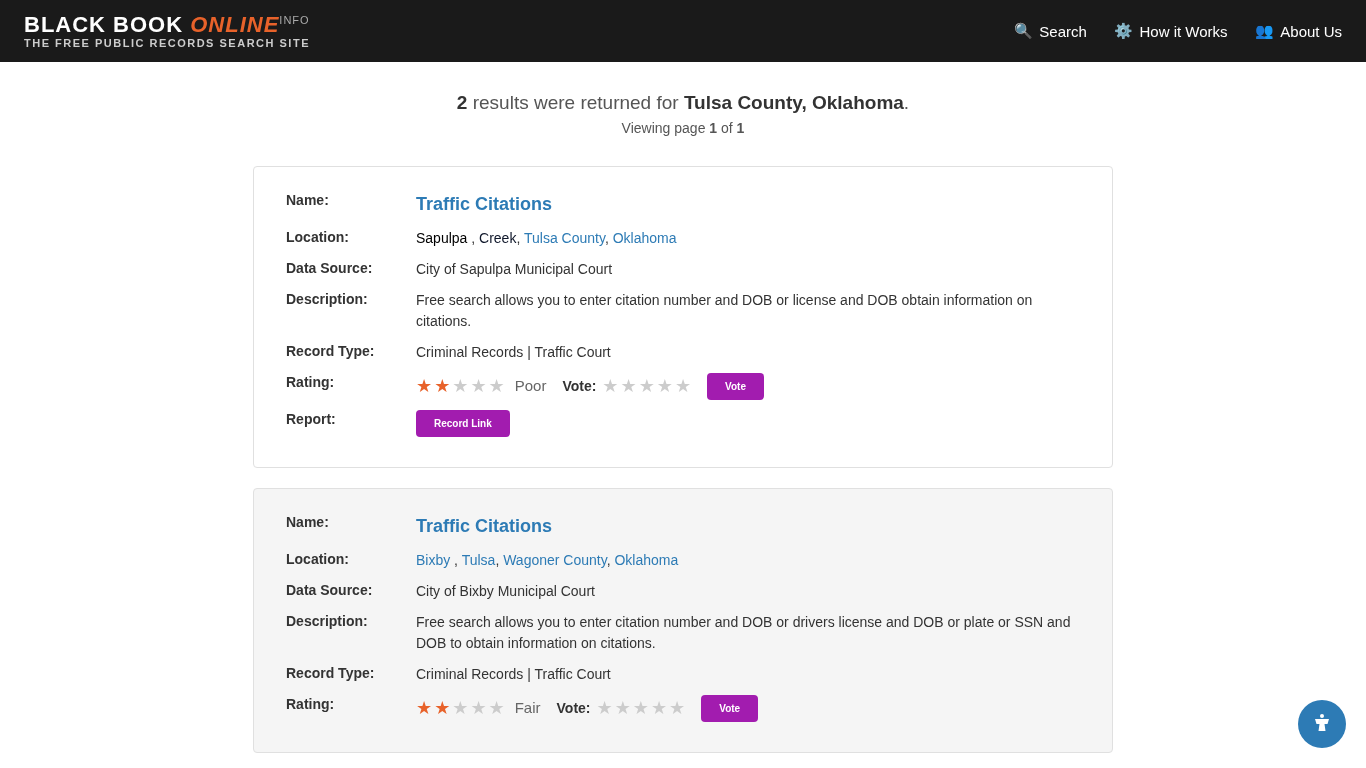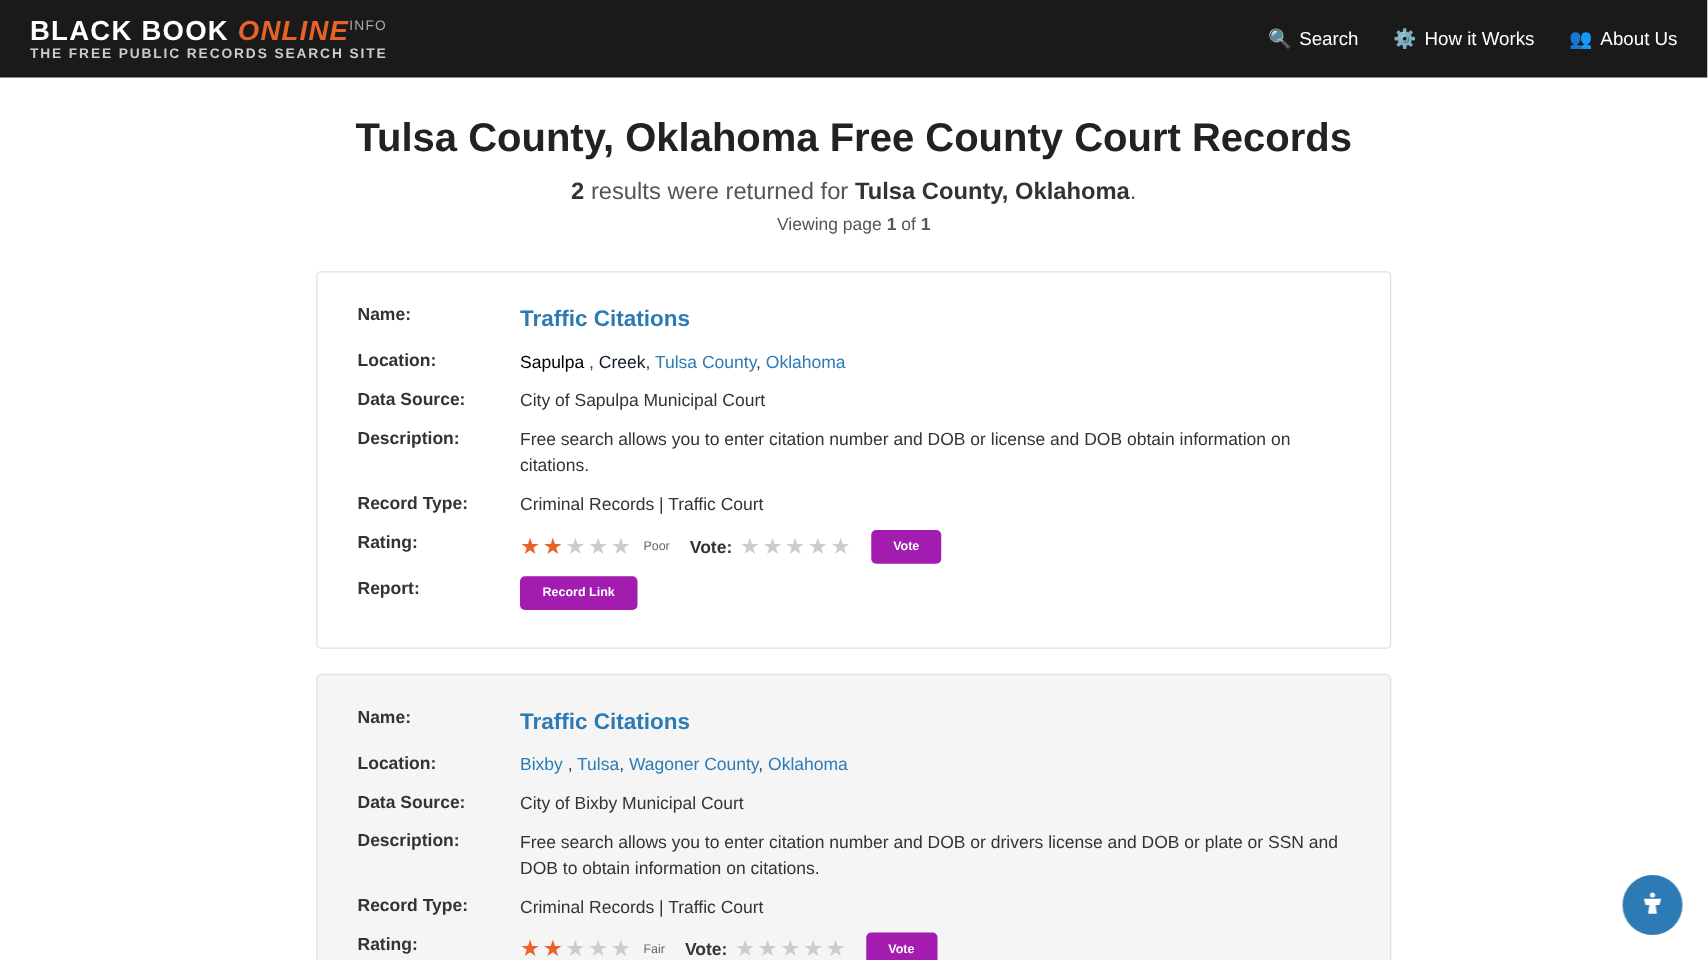--- a/index.html
+++ b/index.html
@@ -133,21 +133,21 @@
       gap: 2px;
     }
     .star {
       font-size: 18px;
       color: #ccc;
     }
     .star.filled {
       color: #e8622a;
     }
     .star-label {
-      font-size: 10px;
+      font-size: 15px;
       color: #666;
       margin-left: 4px;
     }
 
     
     .btn-dark {
       background: #a21caf;
       color: #fff;
       border: none;
       border-radius: 4px;
@@ -217,21 +217,20 @@
       <span>How it Works</span>
     </a>
     <a class="nav-item" href="#">
       <span>👥</span>
       <span>About Us</span>
     </a>
   </nav>
 </header>
 
 <main id="main">
-  <h1 id="page-title">Tulsa County, Oklahoma Free County Court Records</h1>
 
   <p id="results-info">
     <strong>2</strong>
     <span> results were returned for </span>
     <strong>Tulsa County, Oklahoma</strong>.
   </p>
   <p id="paging-info">
     <span>Viewing page </span>
     <strong>1</strong>
     <span> of </span>

